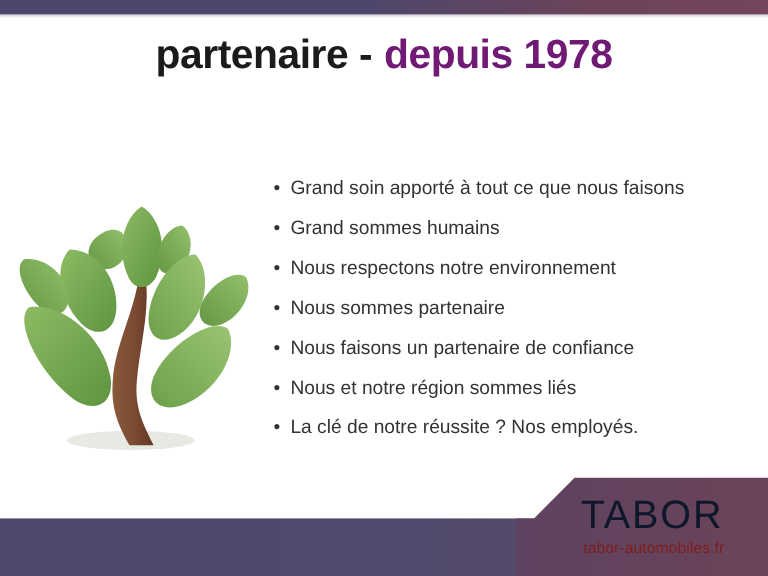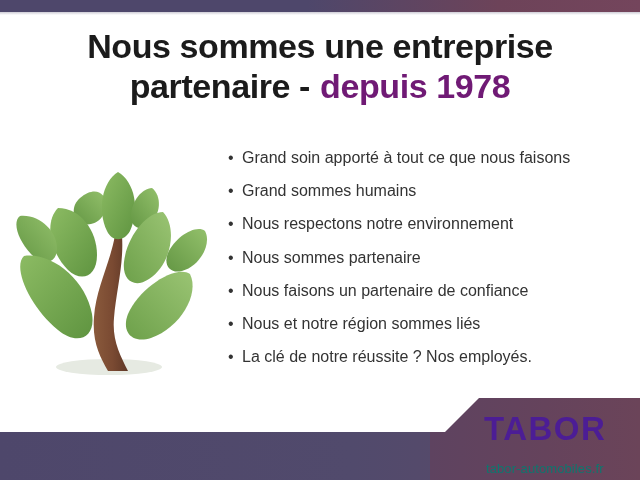--- a/index.html
+++ b/index.html
@@ -112,46 +112,45 @@
   .logo-block {
     position: absolute;
     left: 484px;
     top: 412px;
     width: 152px;
     text-align: left;
   }
   .logo-word {
     display: block;
     font-size: 33px;
-    font-weight: bold;
-    color: #4c1d95;
+    font-weight: normal;
+    color: #0f172a;
     letter-spacing: 1.5px;
     line-height: 1;
     font-family: "Liberation Sans", sans-serif;
   }
   .logo-tagline {
     display: block;
-    margin-top: 17px;
+    margin-top: 5px;
     margin-left: 2px;
     font-size: 13px;
-    color: #0f766e;
+    color: #7f1d1d;
     letter-spacing: 0.1px;
     line-height: 1;
   }
 </style>
 </head>
 <body>
 
 <div id="slide">
 
   <div class="top-bar"></div>
   <div class="top-bar-shadow"></div>
 
   <div class="heading">
-    <span class="line">Nous sommes une entreprise</span>
     <span class="line"><span>partenaire -</span><span class="spacer"></span><span class="accent">depuis 1978</span></span>
   </div>
 
   <div class="tree-wrap">
     <svg viewBox="0 0 200 235" xmlns="http://www.w3.org/2000/svg" aria-hidden="true">
       <defs>
         <linearGradient id="lf1" x1="0" y1="0" x2="1" y2="1">
           <stop offset="0%" stop-color="#8cbb63"></stop>
           <stop offset="100%" stop-color="#5f9440"></stop>
         </linearGradient>

